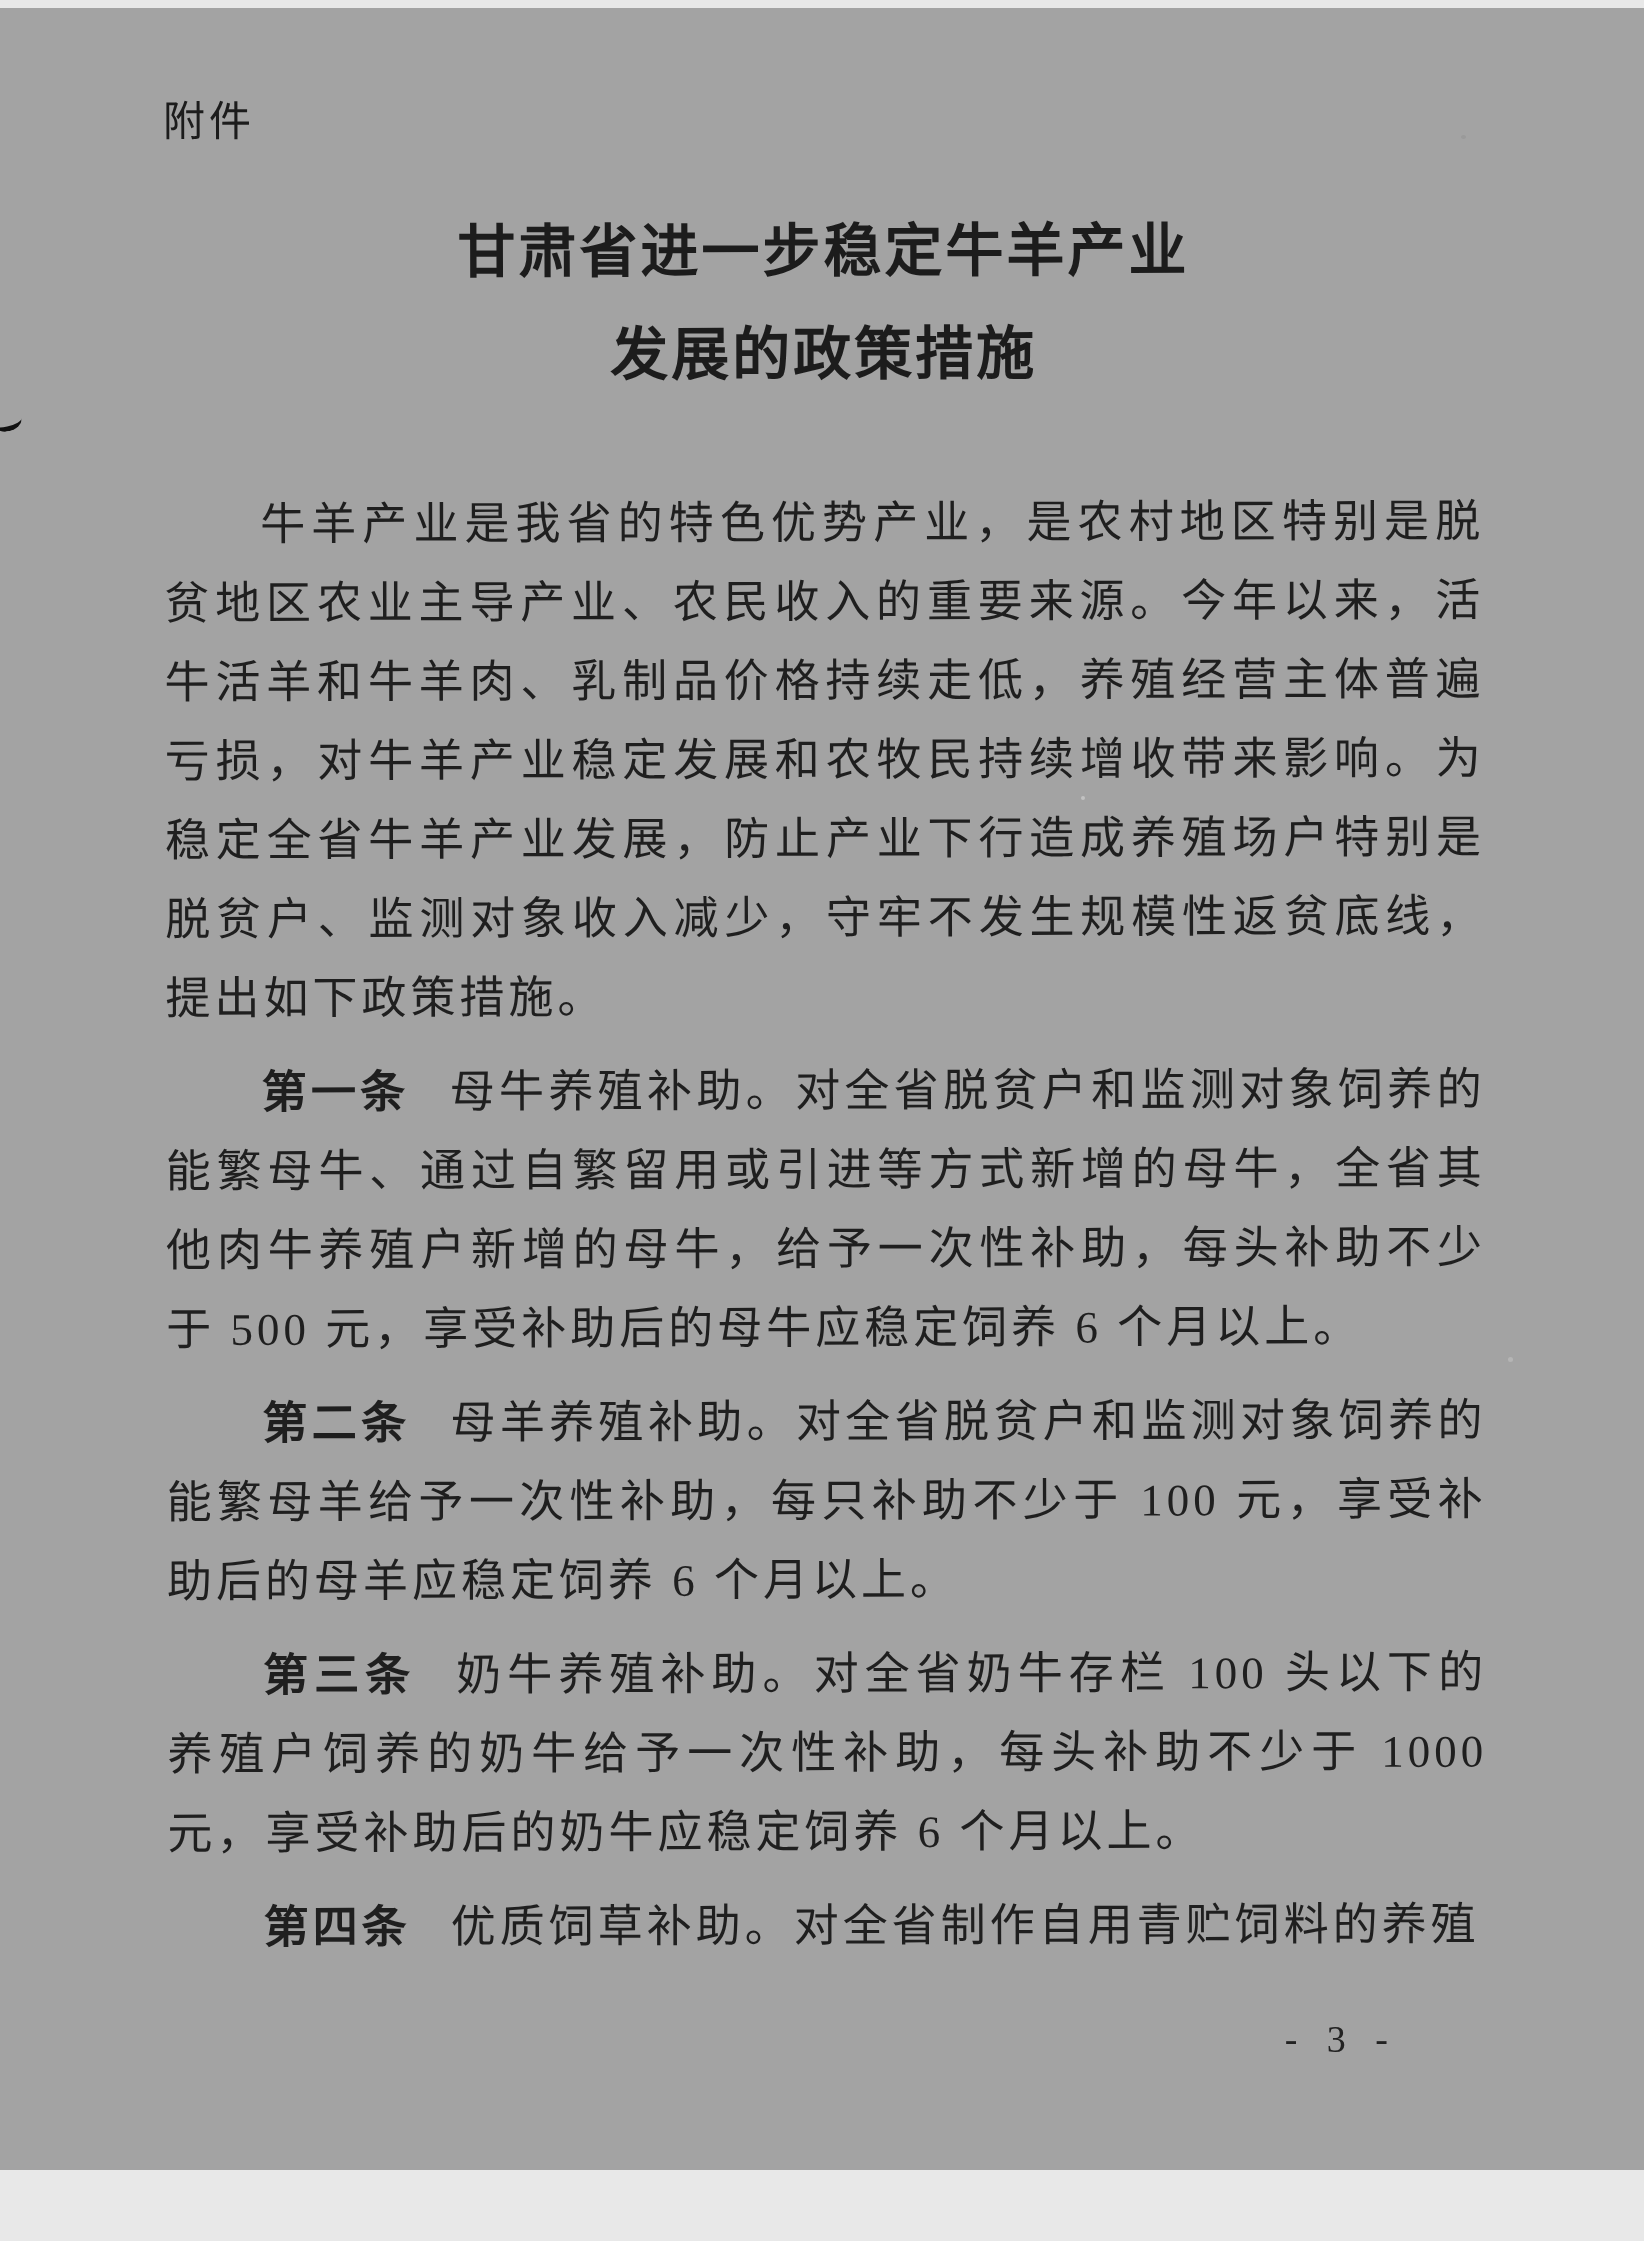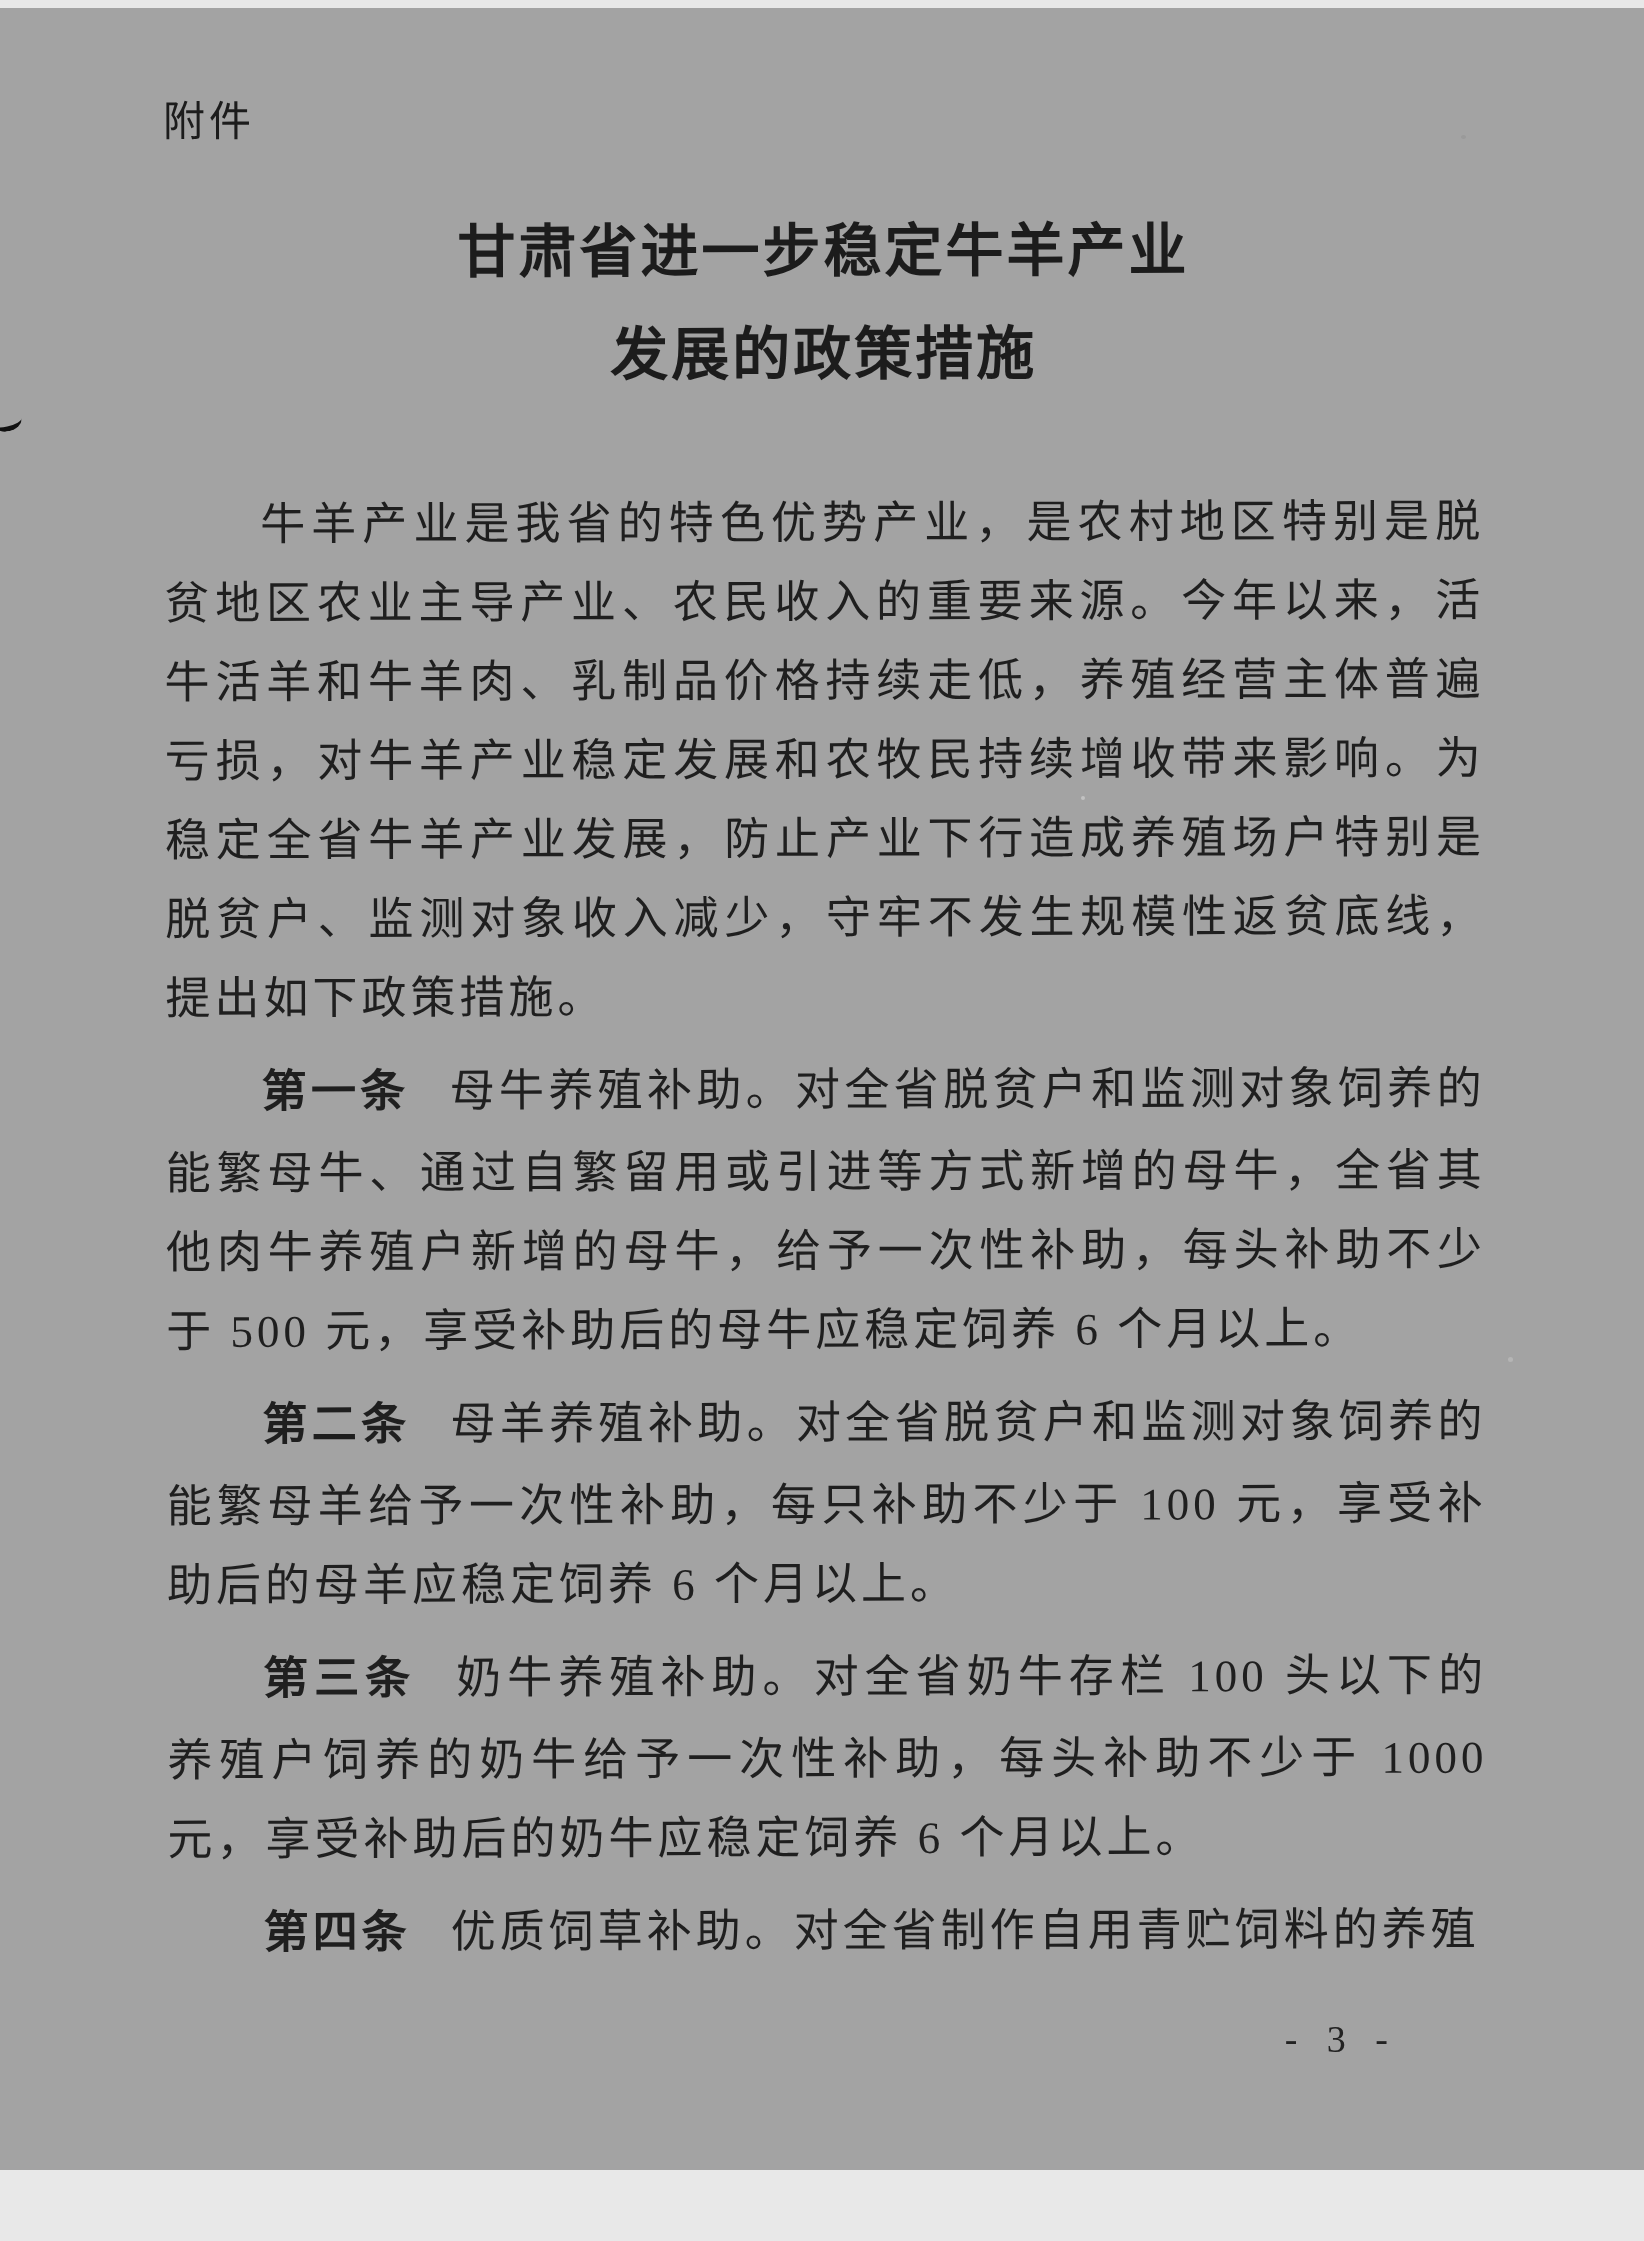--- a/index.html
+++ b/index.html
@@ -50,21 +50,21 @@
     letter-spacing: 4px;
     text-align: justify;
     text-indent: 96px;
     word-break: break-all;
     color: #1f1f1f;
   }
   .para + .para {
     margin-top: 14px;
   }
   .art-label {
-    font-family: Liberation Mono, monospace;
+    font-family: Liberation Sans, sans-serif;
     font-weight: bold;
     margin-right: 40px;
   }
   .page-number {
     position: absolute;
     right: 247px;
     bottom: 109px;
     font-size: 38px;
     letter-spacing: 10px;
     color: #222;

